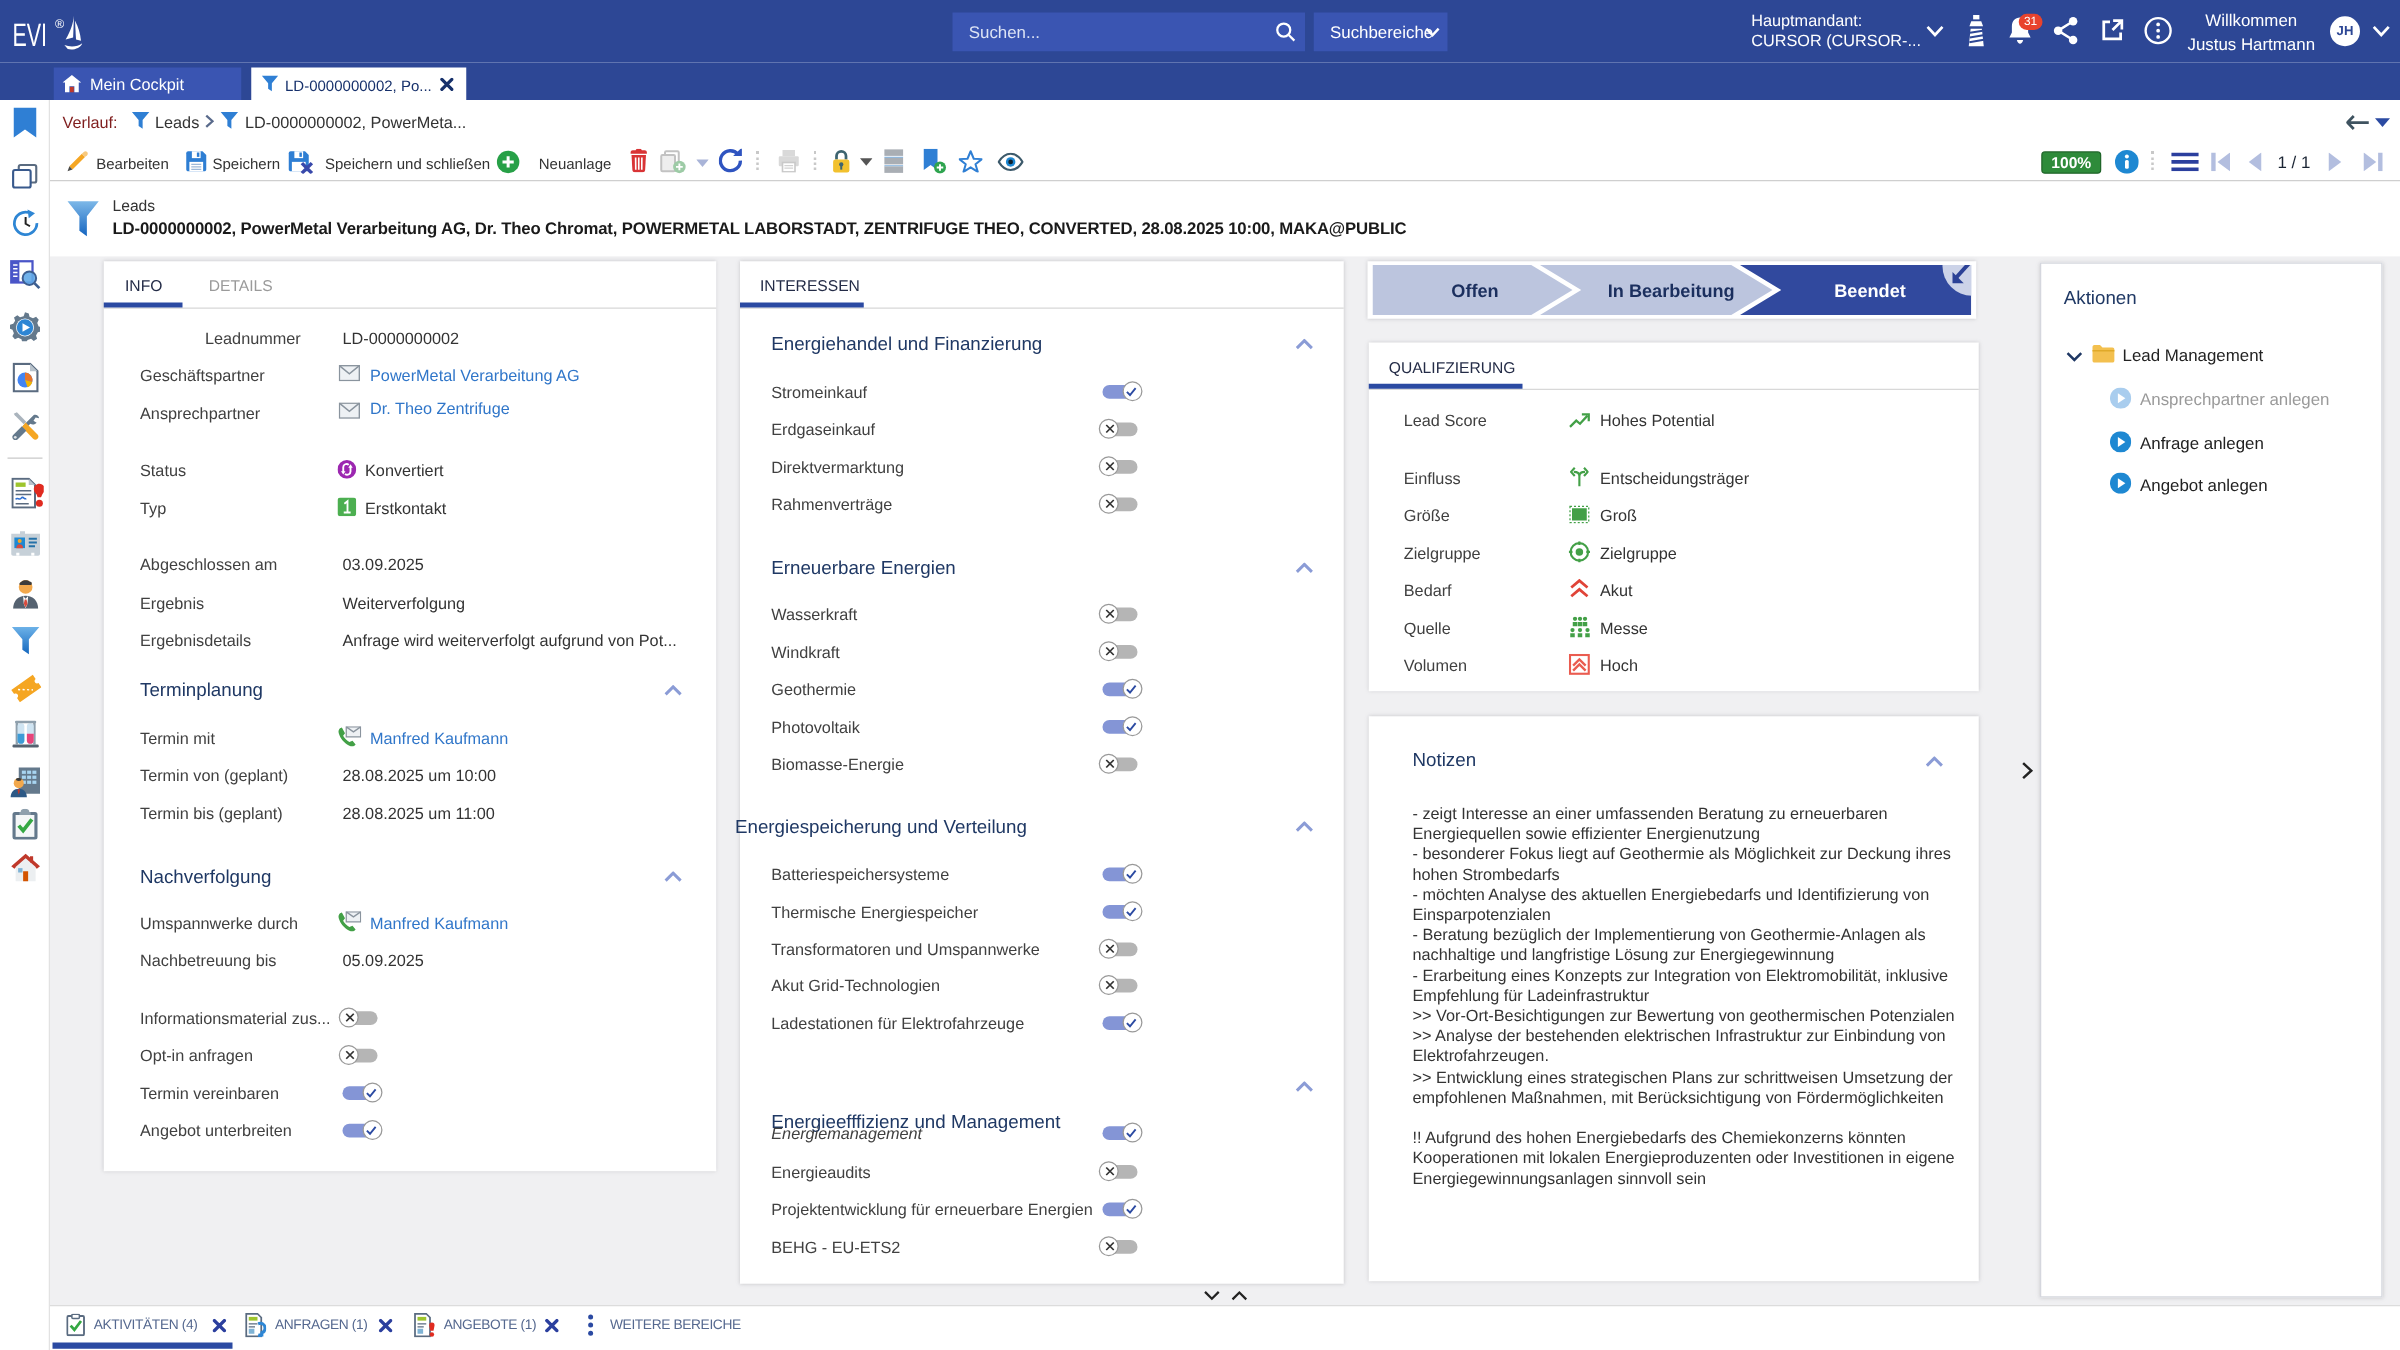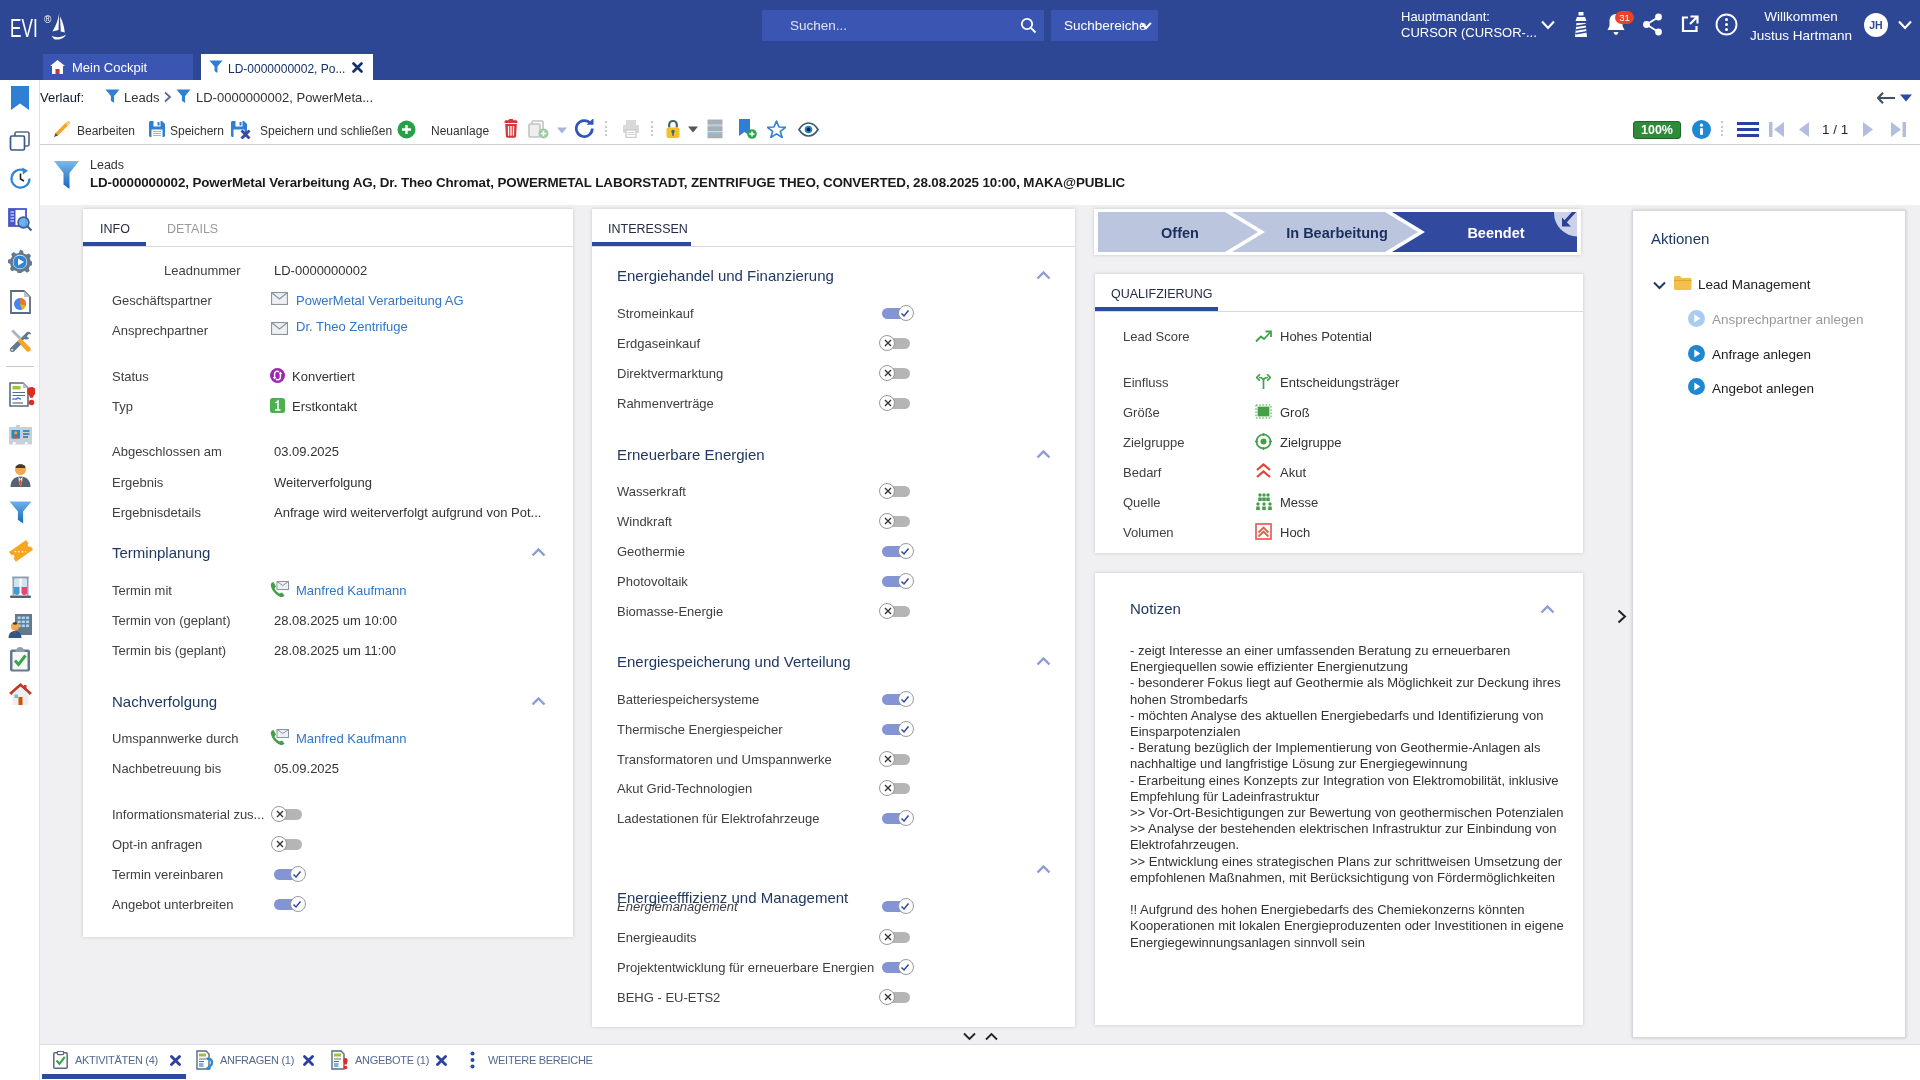--- a/index.html
+++ b/index.html
@@ -3,21 +3,21 @@
 <meta charset="utf-8">
 <style>
 * { margin:0; padding:0; box-sizing:border-box; }
 html,body { width:1920px; height:1080px; overflow:hidden; font-family:"Liberation Sans", sans-serif; }
 body { position:relative; background:#fff; }
 .abs { position:absolute; }
 svg { display:block; }
 
 #topbar { position:absolute; left:0; top:0; width:1920px; height:50px; background:#2d4795; }
 #tabrow { position:absolute; left:0; top:50px; width:1920px; height:30px; background:#2d4795; }
-#searchbox { position:absolute; left:762px; top:10px; width:282px; height:31px; background:#3a55b2; color:#dde4f5; font-size:13.5px; line-height:31px; padding-left:28px; }
+#searchbox { position:absolute; left:762px; top:10px; width:282px; height:31px; background:#3a55b2; color:#dde4f5; font-size:13.5px; line-height:31px; padding-left:13px; }
 #searchbtn { position:absolute; left:1051px; top:10px; width:107px; height:31px; background:#3a55b2; color:#fff; font-size:13.5px; line-height:31px; padding-left:13px; }
 .tab1 { position:absolute; left:43px; top:54px; width:150px; height:26px; background:#3a55b2; color:#fff; font-size:13px; }
 .tab2 { position:absolute; left:201px; top:54px; width:172px; height:26px; background:#fff; color:#1f3864; font-size:13px; }
 
 #crumbrow { position:absolute; left:0; top:80px; width:1920px; height:32px; background:#fff; }
 #toolbar { position:absolute; left:0; top:112px; width:1920px; height:33px; background:#fff; border-bottom:1px solid #cfcfcf; }
 #leadhdr { position:absolute; left:0; top:146px; width:1920px; height:59px; background:#fff; }
 #sidebar { position:absolute; left:0; top:80px; width:40px; height:1000px; background:#fff; border-right:1px solid #e2e2e2; }
 #content { position:absolute; left:40px; top:205px; width:1880px; height:839px; background:#f0f0f2; }
 #bottombar { position:absolute; left:40px; top:1044px; width:1880px; height:36px; background:#fff; border-top:1px solid #dcdcdc; }
@@ -112,21 +112,21 @@
 <div class="abs" style="left:72px;top:60px;color:#fff;font-size:13px;">Mein Cockpit</div>
 <div class="tab2"></div>
 <svg class="abs" style="left:209px;top:60px;" width="14" height="14" viewBox="0 0 14 14">
   <path d="M0.5 0.5 L13.5 0.5 L8.5 6.5 L8.5 13 L5.5 11 L5.5 6.5 Z" fill="#2f7fd4"></path>
 </svg>
 <div class="abs" style="left:228px;top:62px;color:#16306b;font-size:12px;">LD-0000000002, Po...</div>
 <svg class="abs" style="left:352px;top:62px;" width="11" height="11" viewBox="0 0 11 11">
     <path d="M1.5 1.5 L9.5 9.5 M9.5 1.5 L1.5 9.5" stroke="#16306b" stroke-width="2.6" stroke-linecap="round"></path>
   </svg>
 
-<div class="abs" style="left:40px;top:90px;font-size:13px;color:#0f172a;">Verlauf:</div>
+<div class="abs" style="left:50px;top:90px;font-size:13px;color:#7f1d1d;">Verlauf:</div>
 <svg class="abs" style="left:105px;top:89px;" width="15" height="15" viewBox="0 0 14 14">
     <path d="M0.5 0.5 L13.5 0.5 L8.5 6.5 L8.5 13 L5.5 11 L5.5 6.5 Z" fill="#2f7fd4"></path>
   </svg>
 <div class="abs" style="left:124px;top:90px;font-size:13px;color:#333;">Leads</div>
 <svg class="abs" style="left:163px;top:91px;" width="9" height="12" viewBox="0 0 9 12">
     <path d="M2 1.5 L7 6 L2 10.5" fill="none" stroke="#5a6b8c" stroke-width="1.8"></path>
   </svg>
 <svg class="abs" style="left:176px;top:89px;" width="15" height="15" viewBox="0 0 14 14">
     <path d="M0.5 0.5 L13.5 0.5 L8.5 6.5 L8.5 13 L5.5 11 L5.5 6.5 Z" fill="#2f7fd4"></path>
   </svg>
@@ -565,21 +565,21 @@
     </svg>
   </div>
 <div class="flabel" style="left:617px;top:604px;">Biomasse-Energie</div>
 <div class="tgl off" style="left:880px;top:603px;">
     <div class="pill"></div>
     <div class="knob"></div>
     <svg width="10" height="10" viewBox="0 0 10 10">
       <path d="M2 2 L8 8 M8 2 L2 8" stroke="#333" stroke-width="1.4"></path>
     </svg>
   </div>
-<div class="sechdr" style="left:617px;top:653px;">Energiespeicherung und Verteilung</div>
+<div class="sechdr" style="left:588px;top:653px;">Energiespeicherung und Verteilung</div>
 <svg class="abs" style="left:1036px;top:657px;" width="15" height="9" viewBox="0 0 15 9">
     <path d="M1.5 7.5 L7.5 1.5 L13.5 7.5" fill="none" stroke="#8b9cd6" stroke-width="2.4"></path>
   </svg>
 <div class="flabel" style="left:617px;top:692px;">Batteriespeichersysteme</div>
 <div class="tgl on" style="left:880px;top:691px;">
     <div class="pill"></div>
     <div class="knob"></div>
     <svg width="10" height="10" viewBox="0 0 10 10">
       <path d="M1.5 5.5 L4 8 L8.5 2.5" fill="none" stroke="#2b4aa2" stroke-width="1.5"></path>
     </svg>

